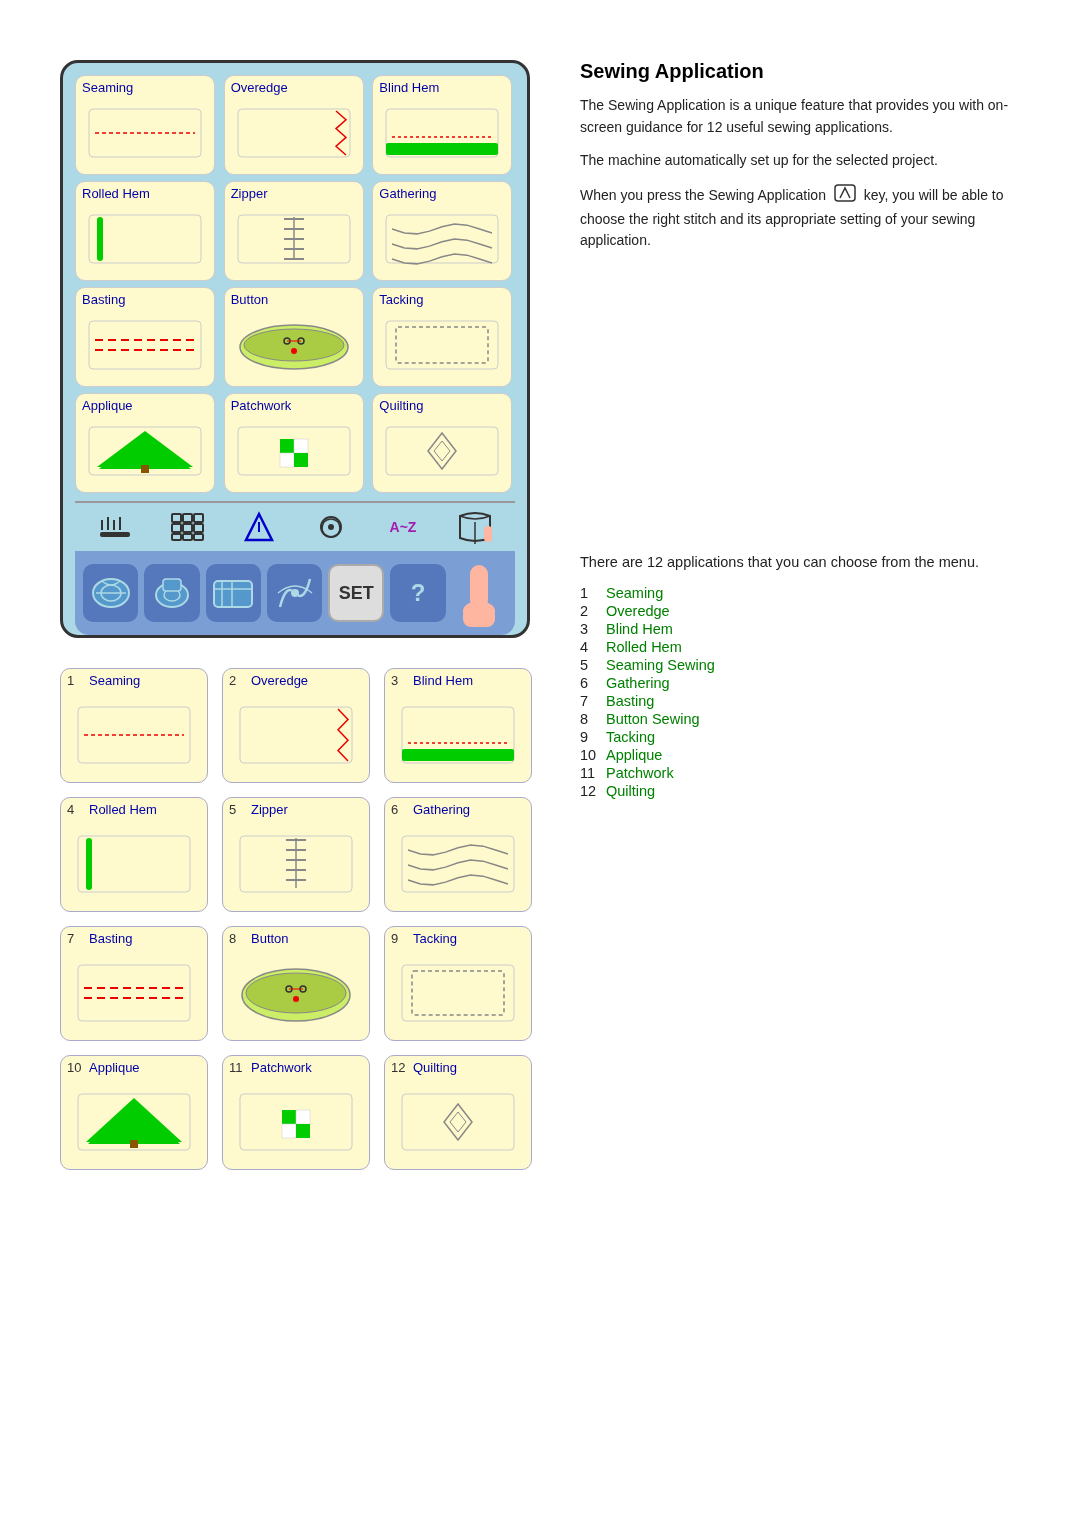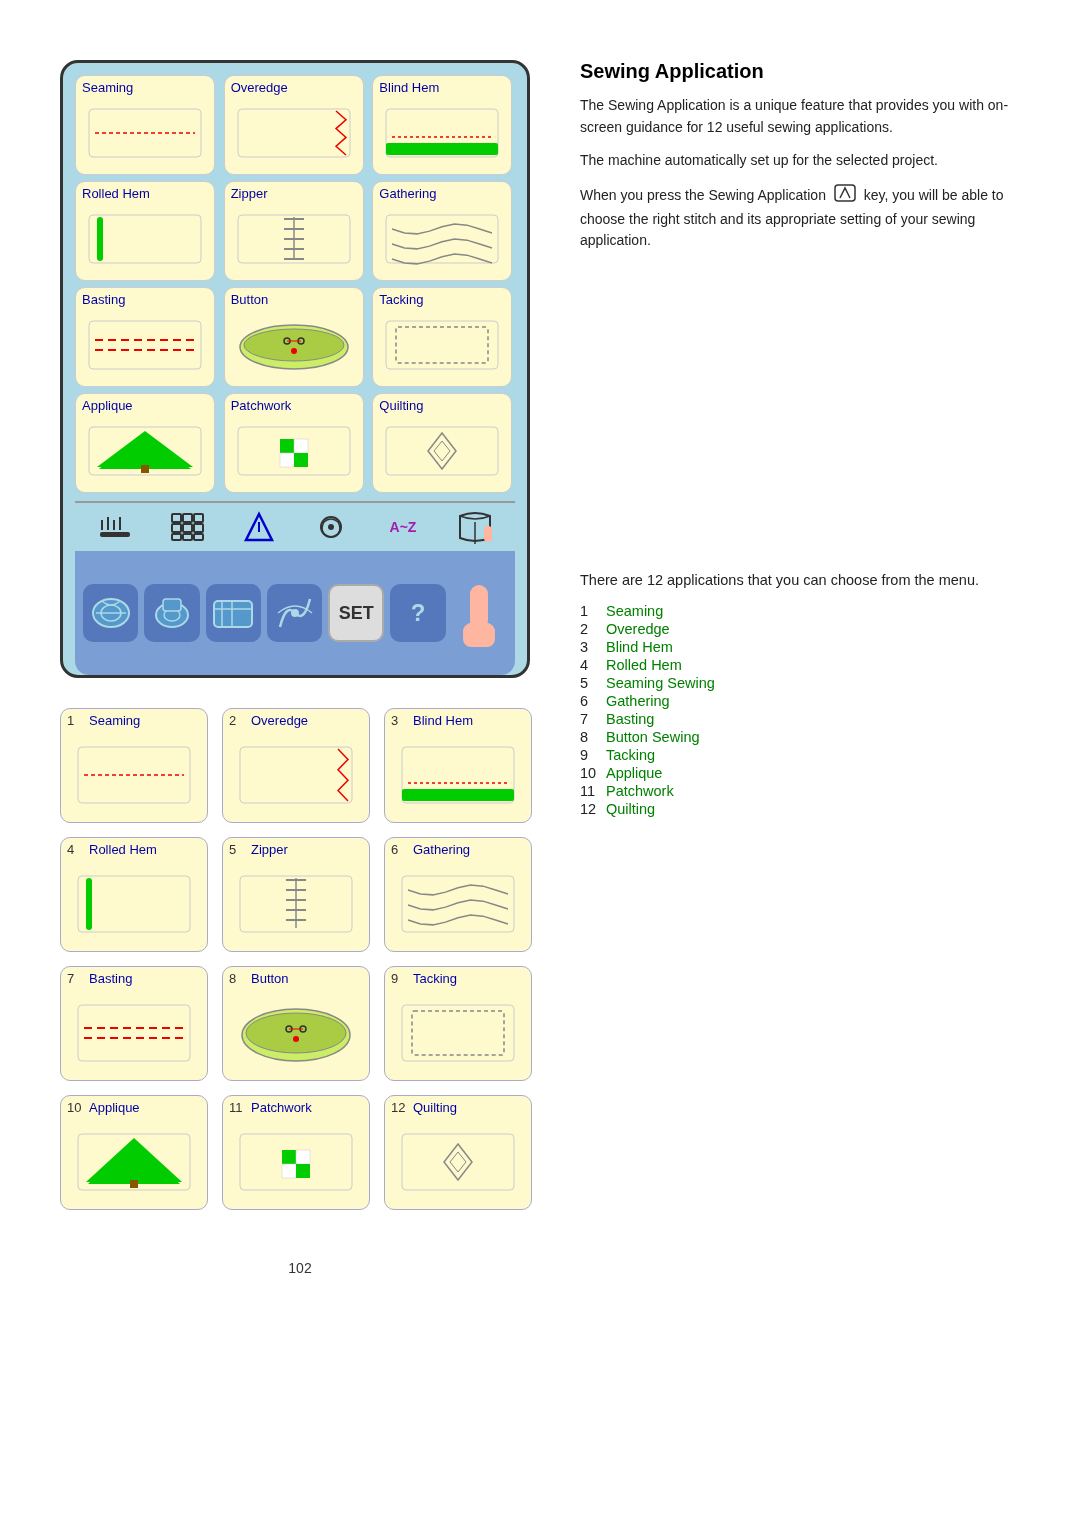--- a/index.html
+++ b/index.html
@@ -26,21 +26,21 @@
       display: flex;
       flex-direction: column;
       gap: 30px;
     }
 
     
     .right-col {
       flex: 1;
       display: flex;
       flex-direction: column;
-      gap: 18px;
+      gap: 0;
     }
 
     
     .machine-screen {
       background: #add8e6;
       border-radius: 18px;
       border: 3px solid #333;
       padding: 12px 12px 0 12px;
       width: 470px;
     }
@@ -106,21 +106,21 @@
       color: #00f;
     }
 
     
     .btn-bar {
       background: #7b9fd4;
       border-radius: 0 0 14px 14px;
       display: flex;
       align-items: center;
       justify-content: space-around;
-      padding: 22px 8px;
+      padding: 2px 8px;
       gap: 6px;
     }
 
     .btn-icon {
       width: 68px;
       height: 58px;
       background: #5577bb;
       border-radius: 10px;
       display: flex;
       align-items: center;
@@ -678,21 +678,20 @@
           <div class="num-cell-icon">
             <svg width="120" height="68" viewBox="0 0 120 68">
               <rect x="4" y="6" width="112" height="56" rx="4" fill="#fffacd" stroke="#ccc" stroke-width="1"></rect>
               <polygon points="60,16 74,34 60,52 46,34" fill="none" stroke="#888" stroke-width="1.5"></polygon>
               <polygon points="60,24 68,34 60,44 52,34" fill="none" stroke="#888" stroke-width="1"></polygon>
             </svg>
           </div>
         </div>
       </div>
 
-    <div class="page-number">102</div>
   </div>
 
   <div class="right-col">
     <div class="right-top">
       <h2 class="section-title">Sewing Application</h2>
       <p class="section-text">The Sewing Application is a unique feature that provides you with on-screen guidance for 12 useful sewing applications.</p>
       <p class="section-text">The machine automatically set up for the selected project.</p>
       <p class="section-text">
         <span>When you press the Sewing Application</span>
         <span style="display:inline-block;vertical-align:middle;margin:0 4px;">

